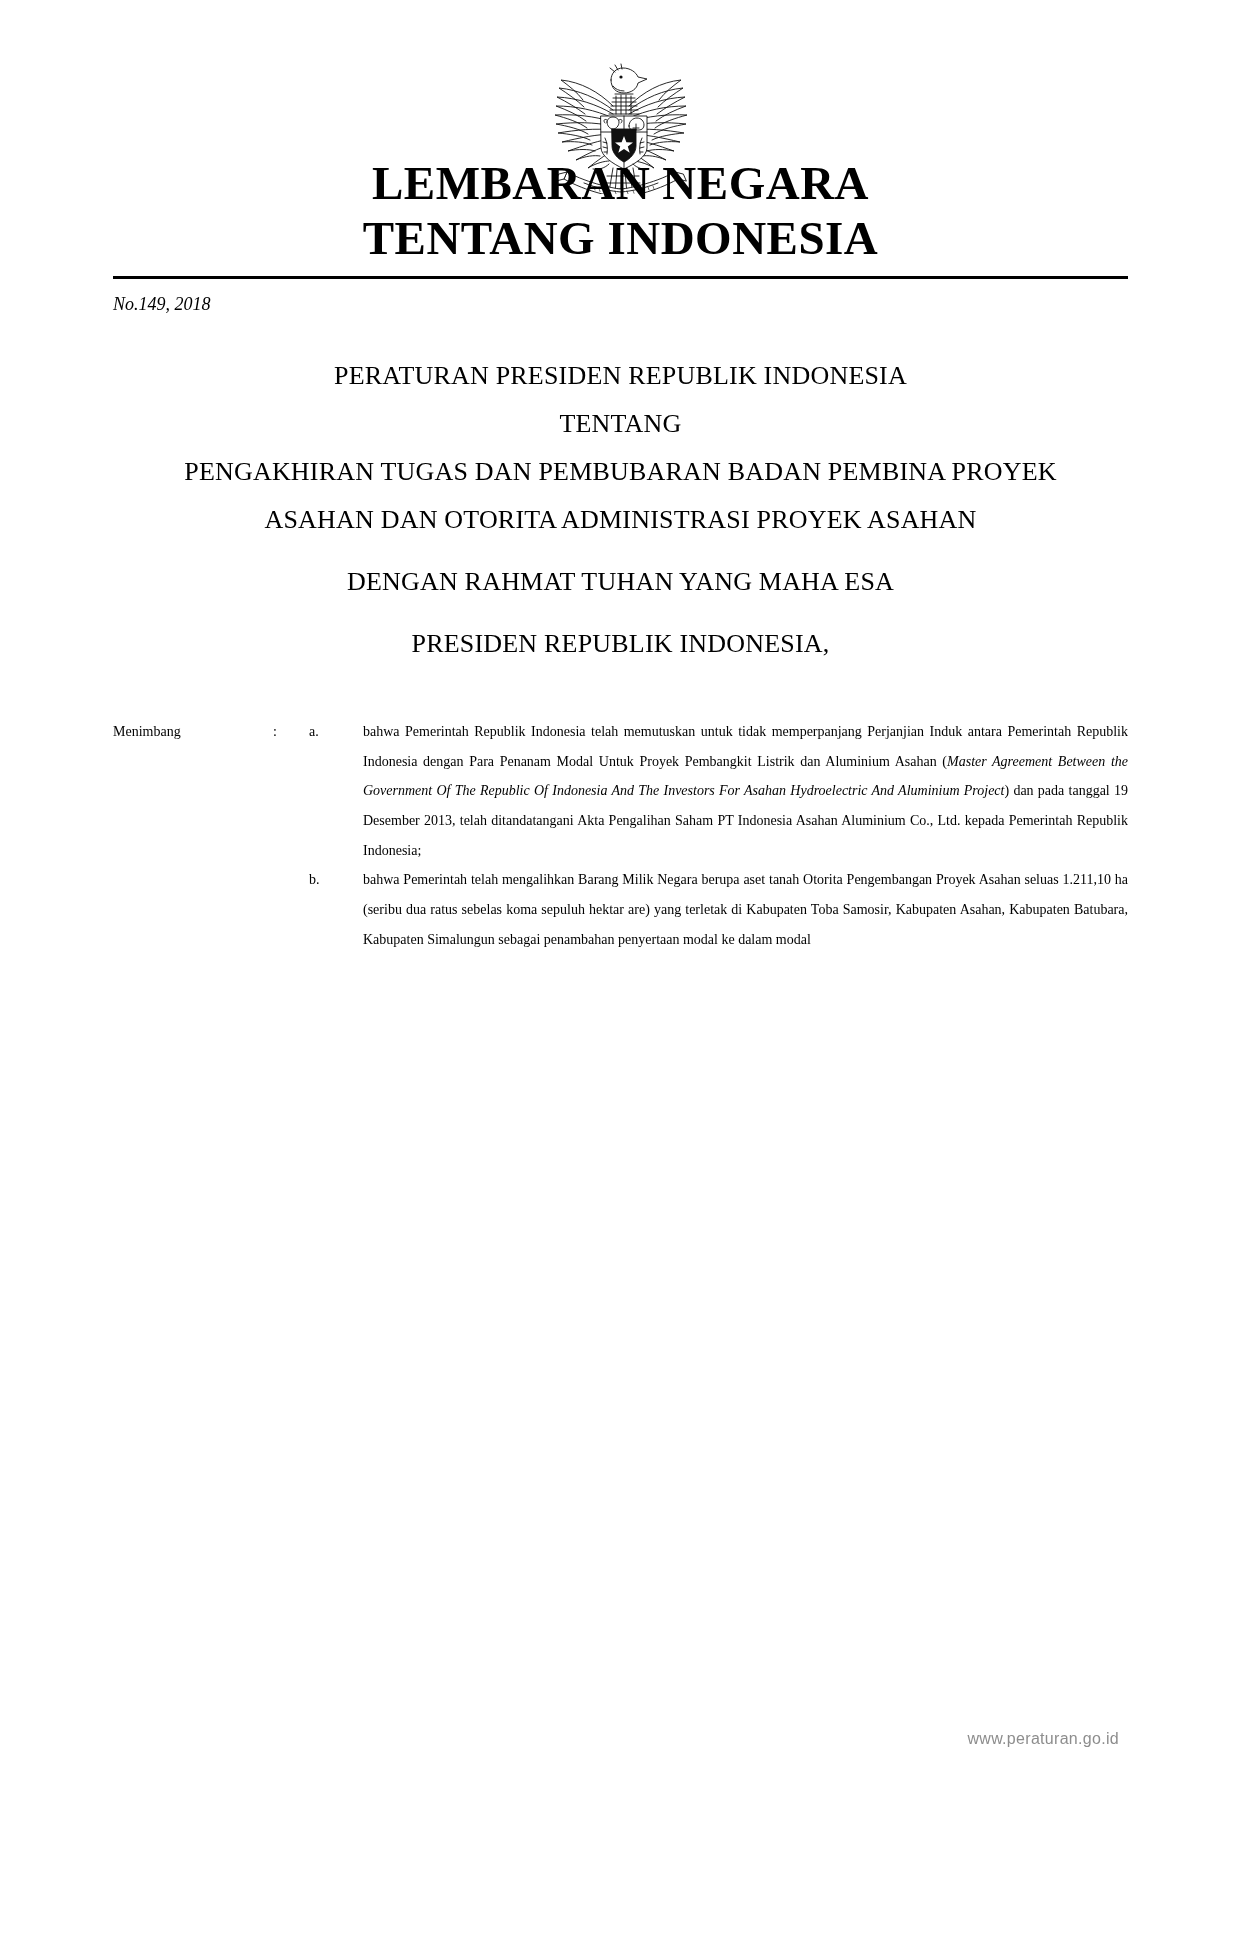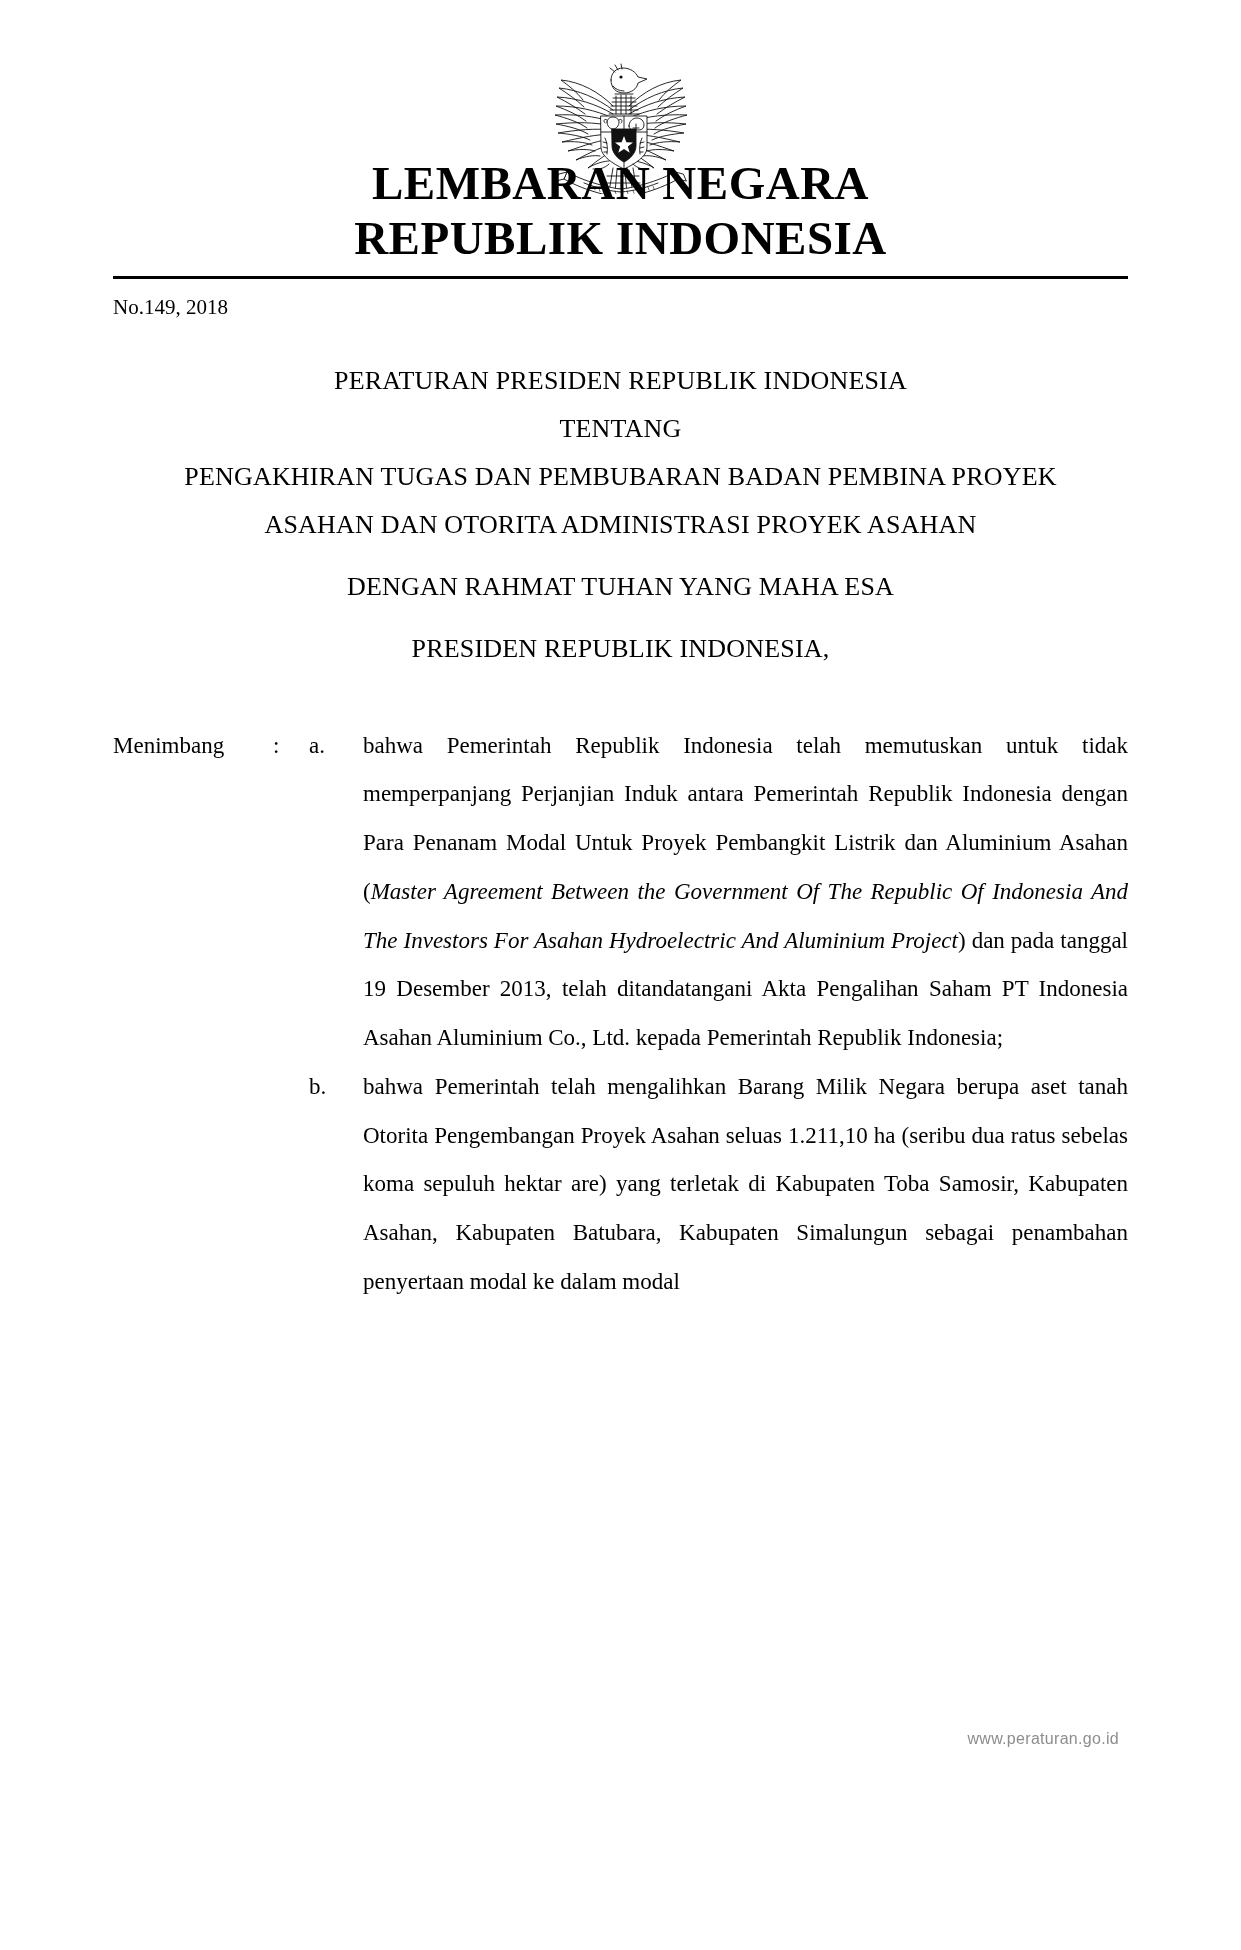--- a/index.html
+++ b/index.html
@@ -48,22 +48,23 @@
     height: 0;
     border: 0;
     border-top: 3px solid #000;
     margin: 10px 113px 0 113px;
   }
 
   
   .meta-row {
     display: flex;
     margin: 12px 113px 0 113px;
-    font-size: 21px;
+    font-size: 18px;
     line-height: 1.55;
+    font-style: italic;
   }
   .meta-no {
     width: 245px;
     flex: 0 0 245px;
     text-align: left;
     white-space: nowrap;
   }
   .meta-subjects {
     flex: 1 1 auto;
     text-align: justify;
@@ -81,21 +82,21 @@
   .title-block .tline {
     display: block;
     margin-bottom: 22px;
     letter-spacing: 0.2px;
   }
   .title-block .tline.gap-before { margin-top: 36px; }
 
   
   .body-block {
     margin: 60px 113px 0 113px;
-    font-size: 23px;
+    font-size: 14px;
     line-height: 2.12;
   }
   .clause-row {
     display: flex;
     align-items: flex-start;
   }
   .lbl-menimbang {
     flex: 0 0 160px;
     width: 160px;
     text-align: left;
@@ -230,21 +231,21 @@
         </g>
 
         <path d="M22 122 L30 120 L27 127 L19 129 Z" fill="#fff"></path>
         <path d="M146 122 L138 120 L141 127 L149 129 Z" fill="#fff"></path>
       </g>
     </svg>
   </div>
 
   <div class="masthead">
     <span class="l1">LEMBARAN NEGARA</span>
-    <span class="l2">REPUBLIK INDONESIA</span>
+    <span class="l2">TENTANG INDONESIA</span>
   </div>
 
   <hr class="rule">
 
   <div class="meta-row">
     <div class="meta-no">No.149, 2018</div>
   </div>
 
   <div class="title-block">
     <span class="tline">PERATURAN PRESIDEN REPUBLIK INDONESIA</span>

